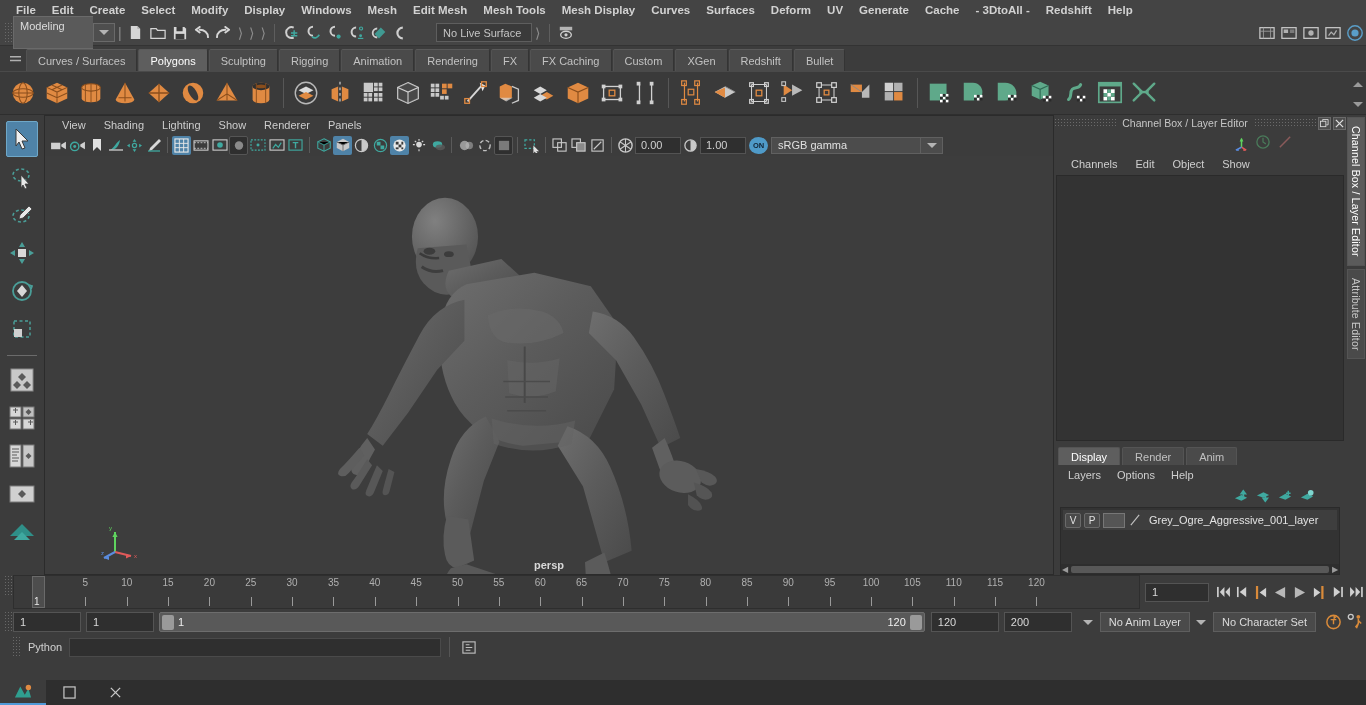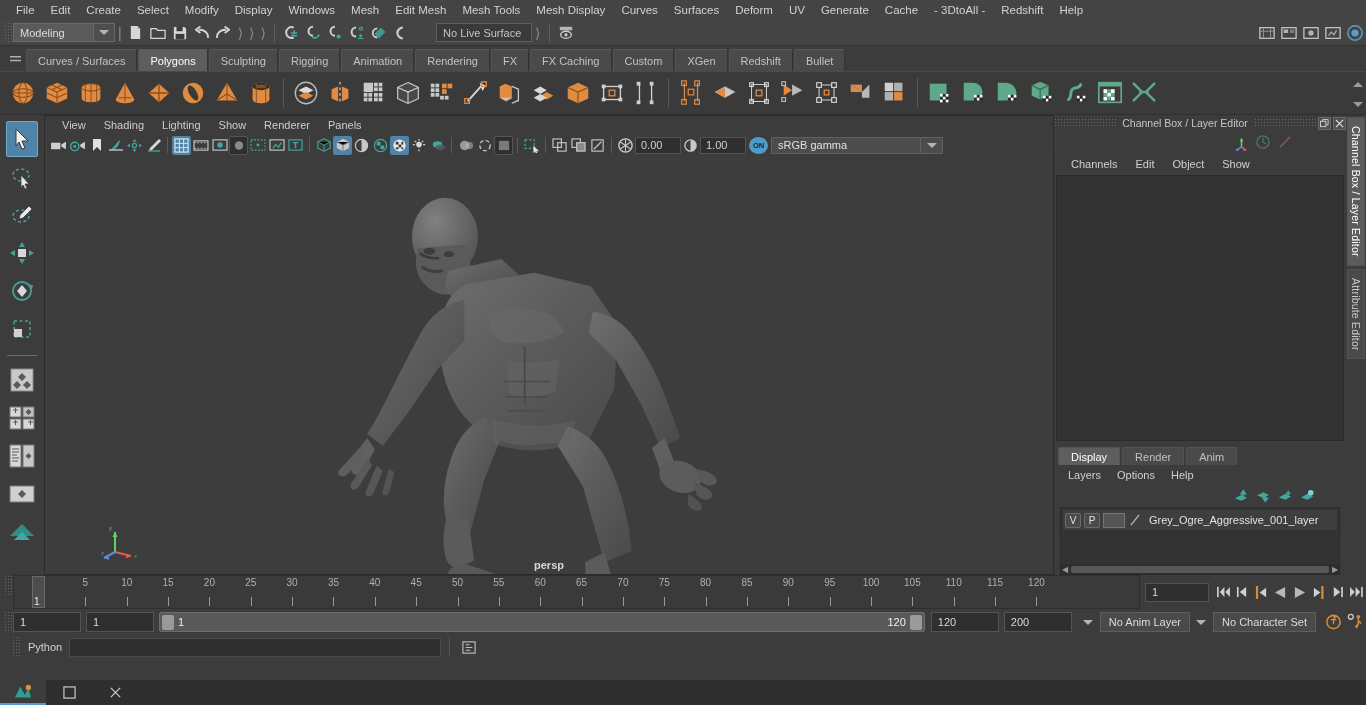--- a/index.html
+++ b/index.html
@@ -9,40 +9,40 @@
     font-family: "Liberation Sans", sans-serif;
     font-size: 11px;
     color: #c8c8c8;
     overflow: hidden;
     position: relative;
   }
 
   
   #menubar {
     height: 20px; background: #444444;
-    display: flex; align-items: flex-start; padding-left: 8px;
+    display: flex; align-items: flex-start; padding-left: 8px; font-weight: bold;
   }
   #menubar .mi {
     padding: 0 8px; height: 20px; line-height: 20px;
     font-size: 11.5px; color: #d2d2d2; white-space: nowrap; cursor: default;
   }
 
   
   #statusline {
     height: 26px; background: #444444;
     display: flex; align-items: center; padding-left: 4px;
     border-bottom: 1px solid #333;
   }
   .gripdots {
     width: 9px; height: 22px; flex: 0 0 9px;
     background-image: radial-gradient(#6d6d6d 0.8px, transparent 0.9px);
     background-size: 3px 3px; opacity: .9;
   }
   .menuselect {
-    width: 80px; height: 19px; background: #5a5a5a; color: #dcdcdc;
+    width: 80px; height: 33px; background: #5a5a5a; color: #dcdcdc;
     font-size: 11px; line-height: 19px; padding-left: 6px;
     border: 1px solid #6a6a6a; border-right: none;
   }
   .menuselect-arrow {
     width: 22px; height: 19px; background: #4e4e4e; border: 1px solid #6a6a6a;
     display: flex; align-items: center; justify-content: center;
   }
   .tri-down { width: 0; height: 0; border-left: 5px solid transparent; border-right: 5px solid transparent; border-top: 5px solid #b4b4b4; }
   .sep-v { width: 1px; height: 18px; background: #5e5e5e; margin: 0 5px; }
   .sep-brace { color: #8c8c8c; font-size: 14px; padding: 0 3px; }

